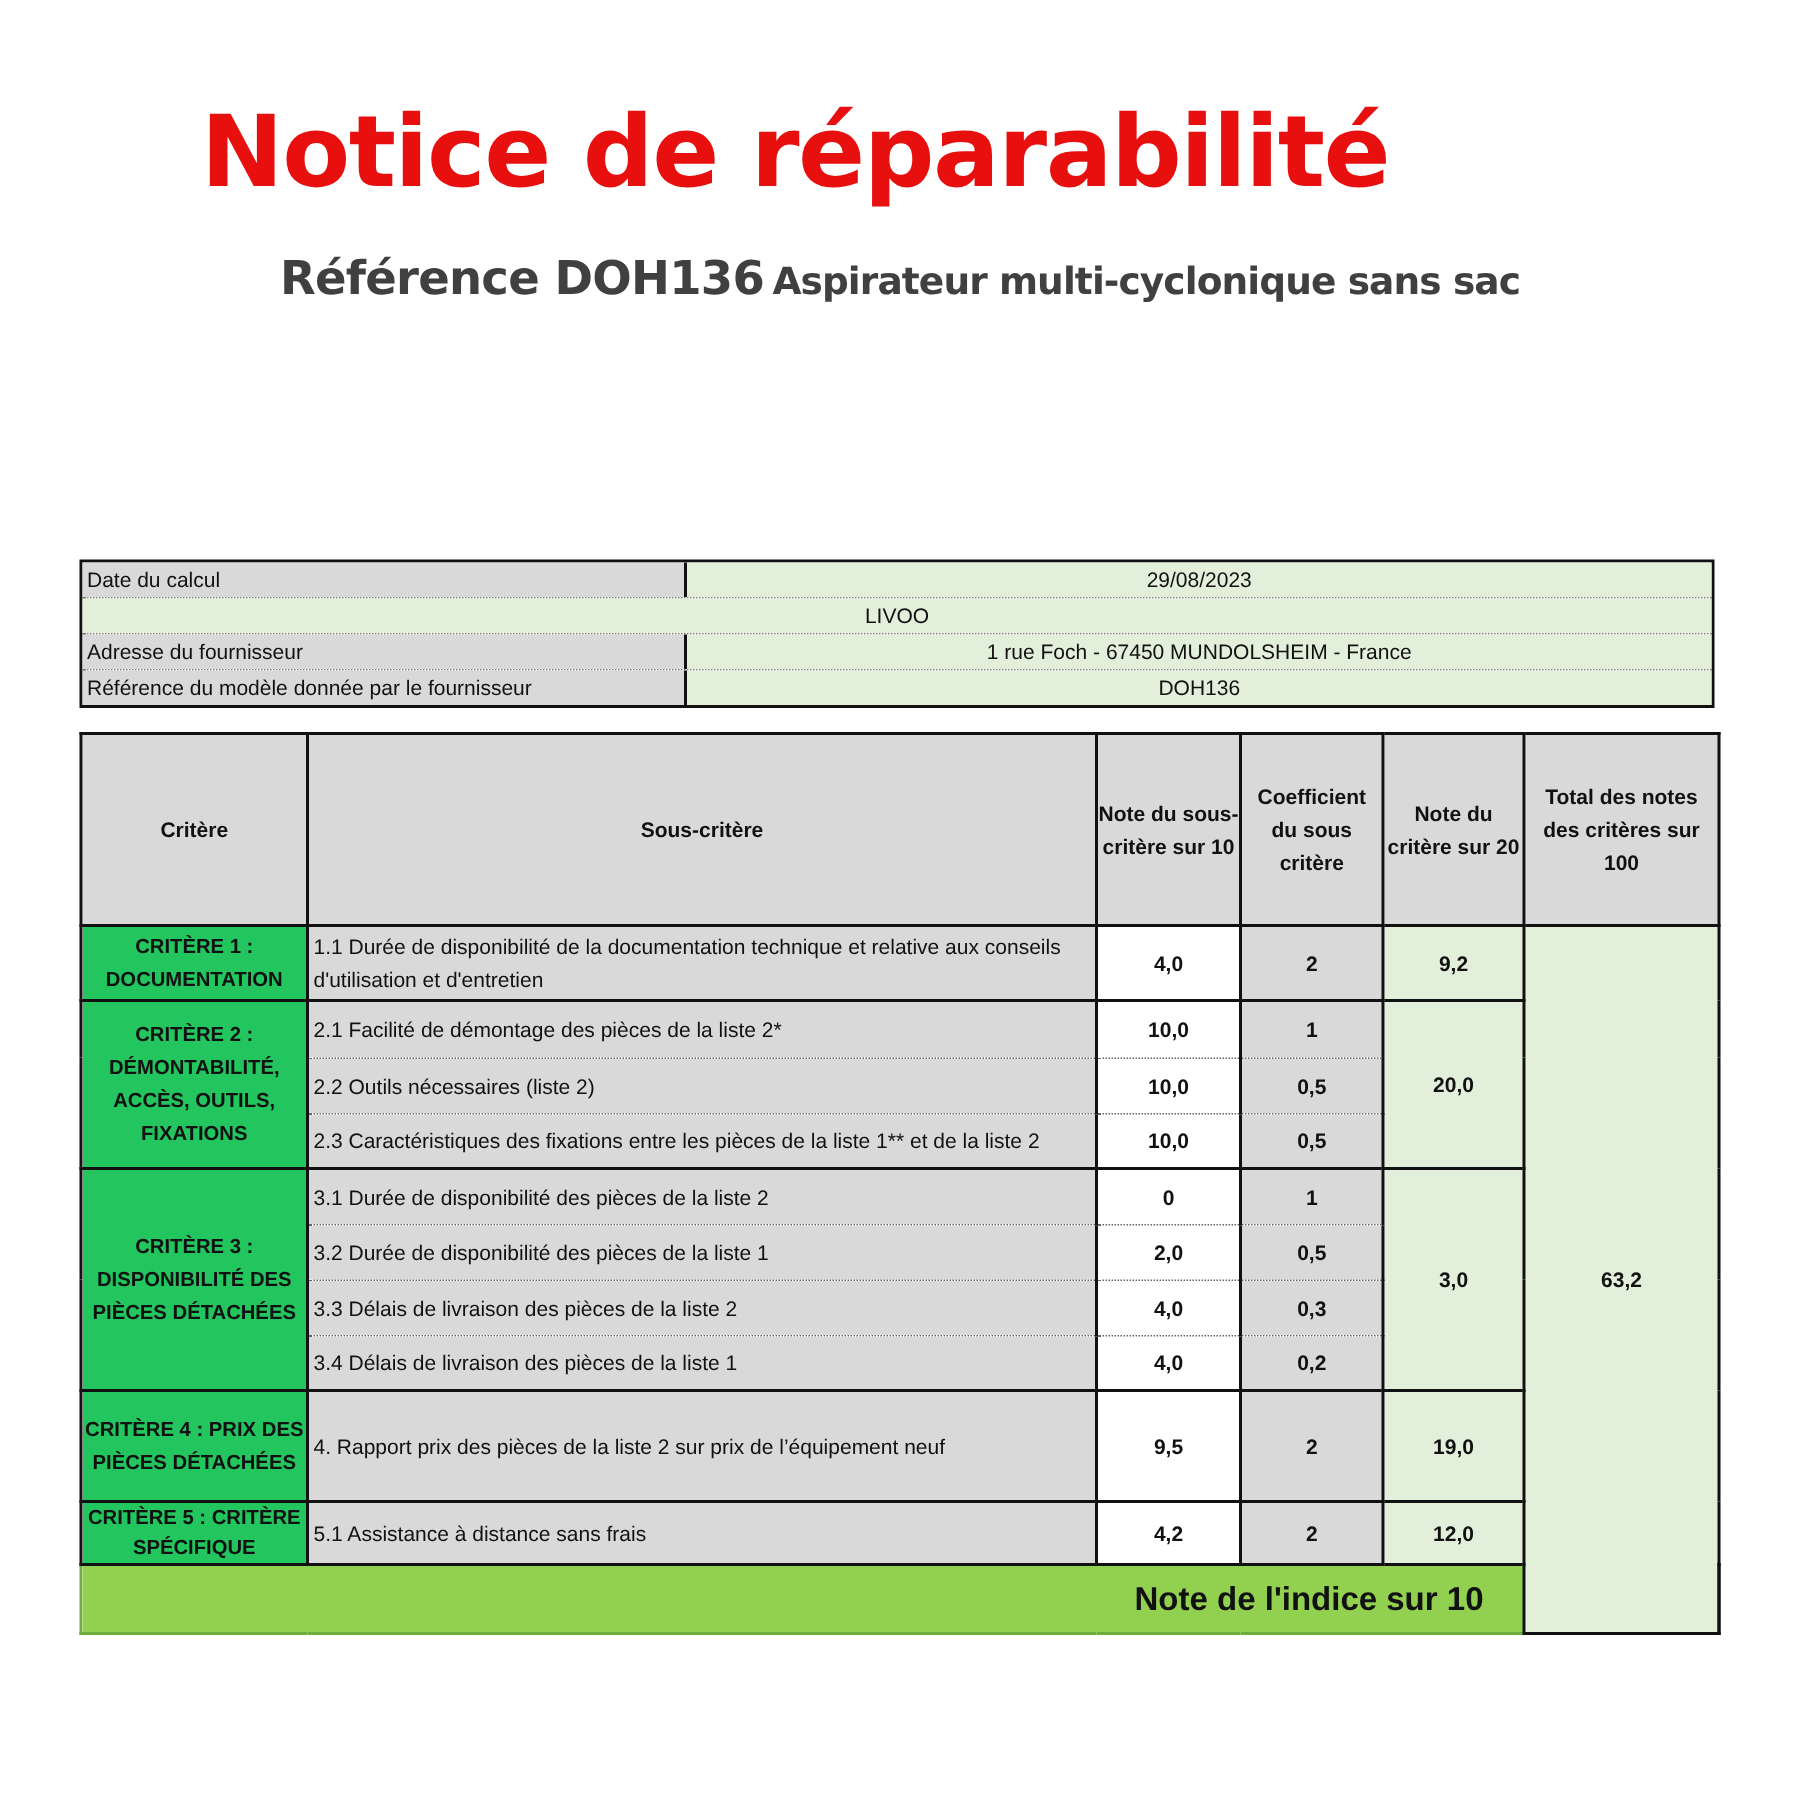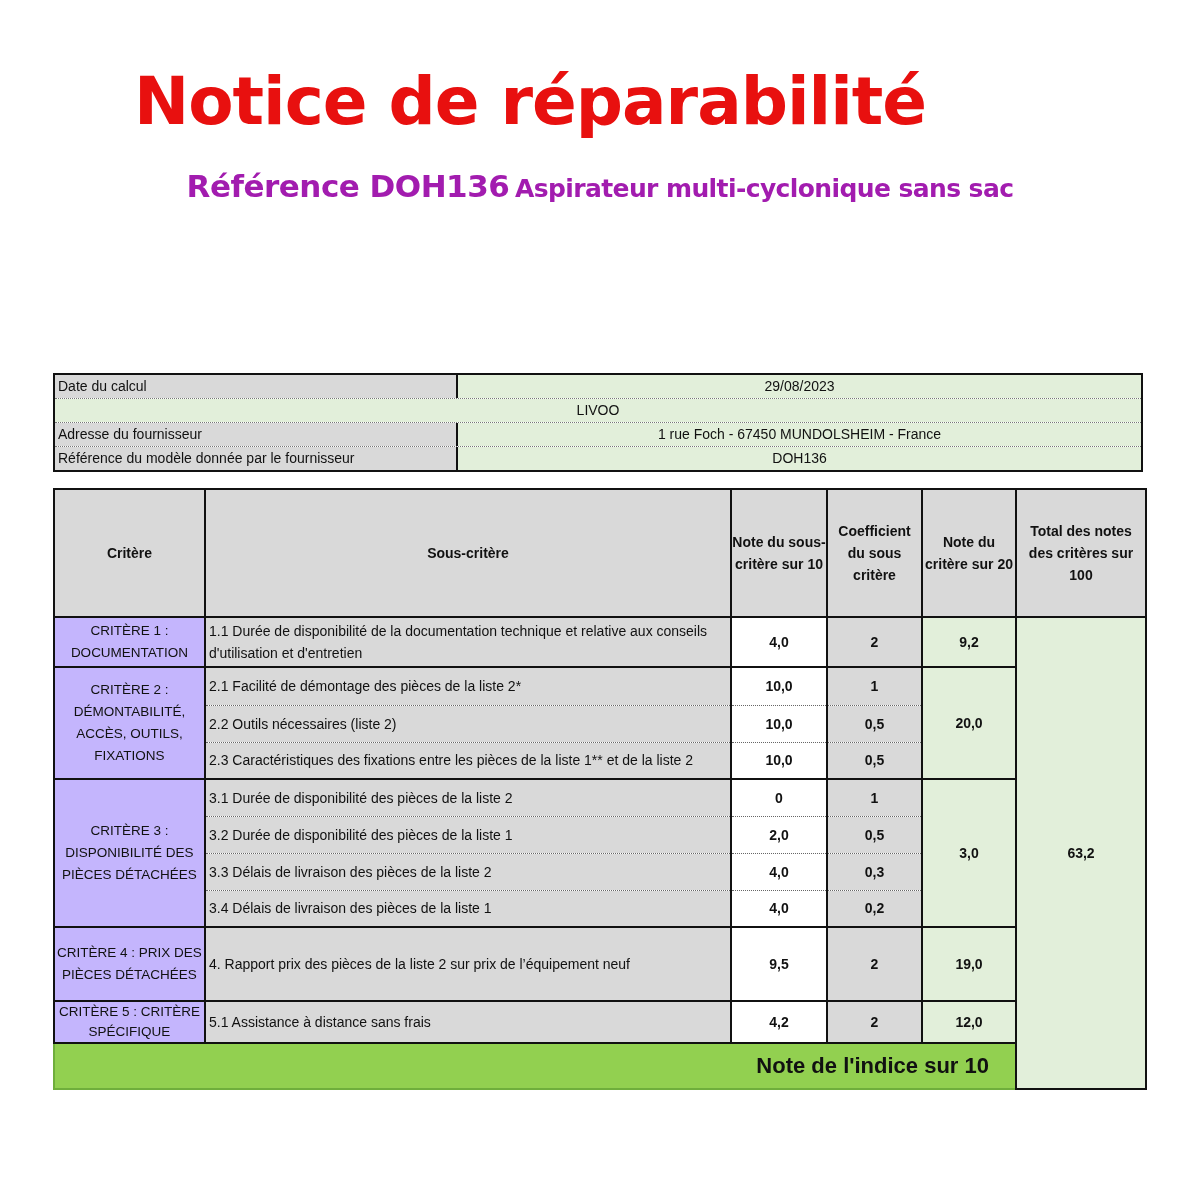--- a/index.html
+++ b/index.html
@@ -7,38 +7,38 @@
     width:1200px; height:1200px; background:#ffffff; position:relative; overflow:hidden;
     font-family:"Liberation Sans", "DejaVu Sans", sans-serif; color:#111;
   }
   .title {
     position:absolute; left:0; top:62px; width:1060px; text-align:center;
     font-family:"DejaVu Sans", sans-serif; font-weight:bold; font-size:66px;
     color:#e8100f; letter-spacing:-1px; line-height:80px;
   }
   .subtitle {
     position:absolute; left:0; top:164px; width:1200px; text-align:center;
-    font-family:"DejaVu Sans", sans-serif; font-weight:bold; color:#a21caf; line-height:44px;
+    font-family:"DejaVu Sans", sans-serif; font-weight:bold; color:#404040; line-height:44px;
     white-space:nowrap;
   }
   .subtitle .ref { font-size:31px; letter-spacing:-0.5px; }
   .subtitle .prod { font-size:25px; letter-spacing:-0.6px; }
 
   
   .info { position:absolute; left:53px; top:373px; width:1090px; border:2px solid #111; box-sizing:border-box; }
   .info-row { display:flex; height:23px; border-bottom:1px dotted #777; }
   .info-row:last-child { border-bottom:none; }
   .info-label { width:398px; background:#d9d9d9; border-right:2px solid #111; font-size:14px; line-height:22px; padding-left:3px; white-space:nowrap; }
   .info-value { flex:1; background:#e2efda; font-size:14px; line-height:22px; text-align:center; }
 
   
   .main { position:absolute; left:53px; top:488px; width:1092px; border-collapse:collapse; table-layout:fixed; }
   .main td { border:2px solid #111; font-size:14px; padding:0; overflow:hidden; }
   .main td.hdr { background:#d9d9d9; font-weight:bold; text-align:center; line-height:22px; height:126px; }
-  .main td.crit { background:#c4b5fd; font-weight:normal; text-align:center; line-height:22px; font-size:13.5px; }
+  .main td.crit { background:#22c55e; font-weight:bold; text-align:center; line-height:22px; font-size:13.5px; }
   .main td.sub { background:#d9d9d9; padding-left:3px; line-height:22px; font-size:14px; vertical-align:middle; }
   .main td.note { background:#ffffff; font-weight:bold; text-align:center; }
   .main td.coef { background:#d9d9d9; font-weight:bold; text-align:center; }
   .main td.green { background:#e2efda; font-weight:bold; text-align:center; }
   .main tr.dot td.sub, .main tr.dot td.note, .main tr.dot td.coef { border-top:1px dotted #666; }
   .main tr.dotb td.sub, .main tr.dotb td.note, .main tr.dotb td.coef { border-bottom:1px dotted #666; }
   .main td.final-label { background:#92d050; font-weight:bold; font-size:22px; text-align:right; padding-right:26px; height:44px; border-color:#6fae3c; }
   .main td.final-value { background:#92d050; font-weight:bold; font-size:22px; text-align:center; }
 </style>
 </head>

